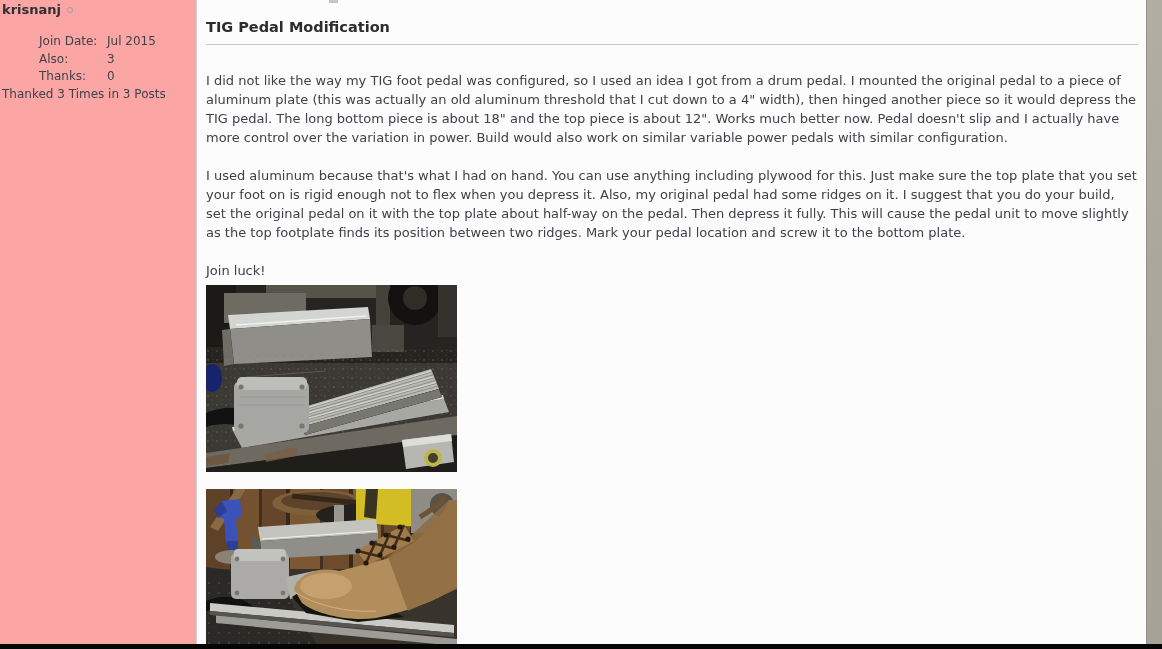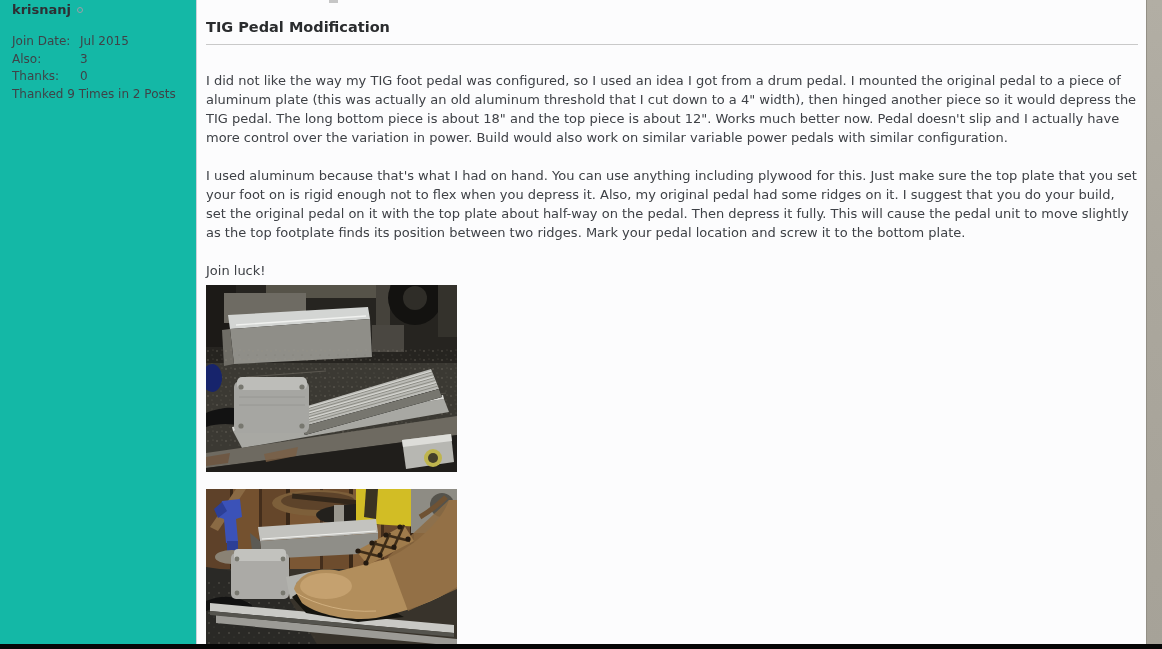--- a/index.html
+++ b/index.html
@@ -8,33 +8,33 @@
     position:relative; overflow:hidden;
     background:#ffffff;
     font-family:"DejaVu Sans", "Liberation Sans", sans-serif;
     color:#3e4146;
   }
   .window { display:flex; width:1146px; height:649px; }
 
   
   .sidebar {
     width:197px; min-width:197px;
-    background:#14b8a6;
+    background:#fca5a5;
     border-right:1px solid #ccd2da;
-    padding:1px 8px 0 12px;
+    padding:1px 8px 0 2px;
   }
   .username-row { font-size:13px; line-height:17px; }
   .username { font-weight:bold; color:#2d3034; text-decoration:none; }
   .status-dot {
     display:inline-block; width:6px; height:6px;
     border:1px solid #9aa0a8; border-radius:50%;
     margin-left:6px; vertical-align:1px; background:transparent;
   }
   .stats { margin-top:15px; font-size:12px; color:#3f4348; }
-  .stat-row { display:flex; line-height:17.5px; }
+  .stat-row { display:flex; line-height:17.5px;margin-left:37px; }
   .stat-label { width:68px; }
   .stat-value { flex:1; }
   .thanked { font-size:12px; color:#3f4348; line-height:17.5px; }
 
   
   .content {
     flex:1; background:#fcfcfd;
     padding:18px 8px 0 9px;
     position:relative;
   }
@@ -73,21 +73,21 @@
         <span class="stat-value">Jul 2015</span>
       </div>
       <div class="stat-row">
         <span class="stat-label">Also:</span>
         <span class="stat-value">3</span>
       </div>
       <div class="stat-row">
         <span class="stat-label">Thanks:</span>
         <span class="stat-value">0</span>
       </div>
-      <div class="thanked">Thanked 9 Times in 2 Posts</div>
+      <div class="thanked">Thanked 3 Times in 3 Posts</div>
     </div>
   </div>
 
   <div class="content">
     <div class="top-tick"></div>
     <div class="post-title">TIG Pedal Modification</div>
     <hr class="title-rule">
 
     <div class="post-text">
       <p class="first">I did not like the way my TIG foot pedal was configured, so I used an idea I got from a drum pedal. I mounted the original pedal to a piece of aluminum plate (this was actually an old aluminum threshold that I cut down to a 4" width), then hinged another piece so it would depress the TIG pedal. The long bottom piece is about 18" and the top piece is about 12". Works much better now. Pedal doesn't slip and I actually have more control over the variation in power. Build would also work on similar variable power pedals with similar configuration.</p>

